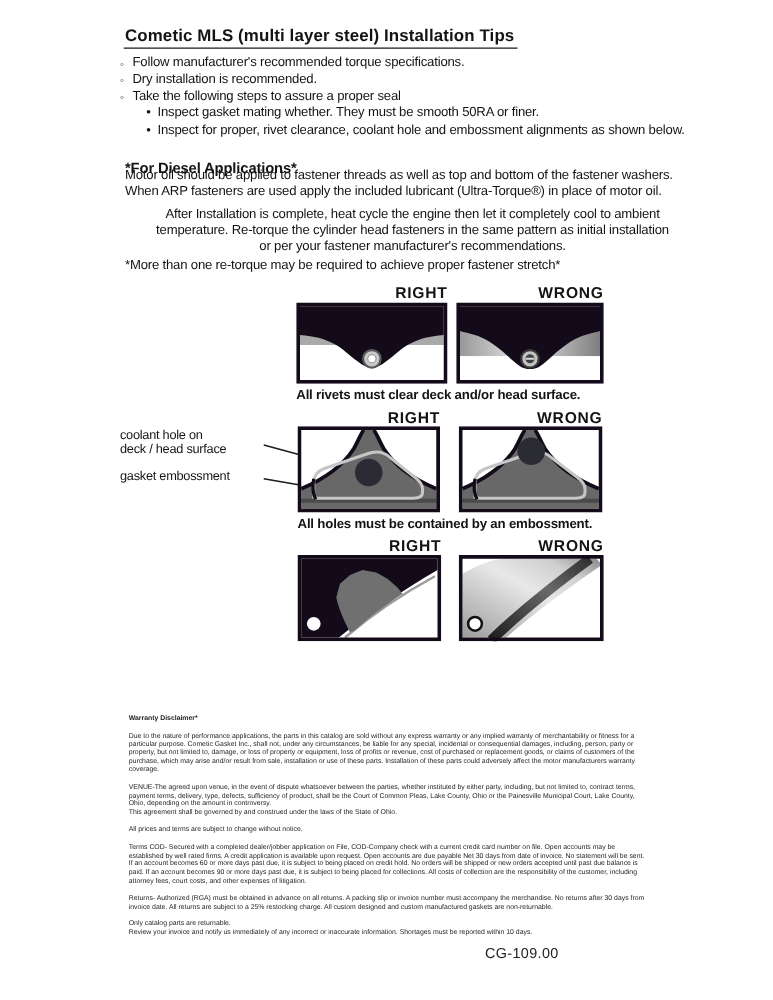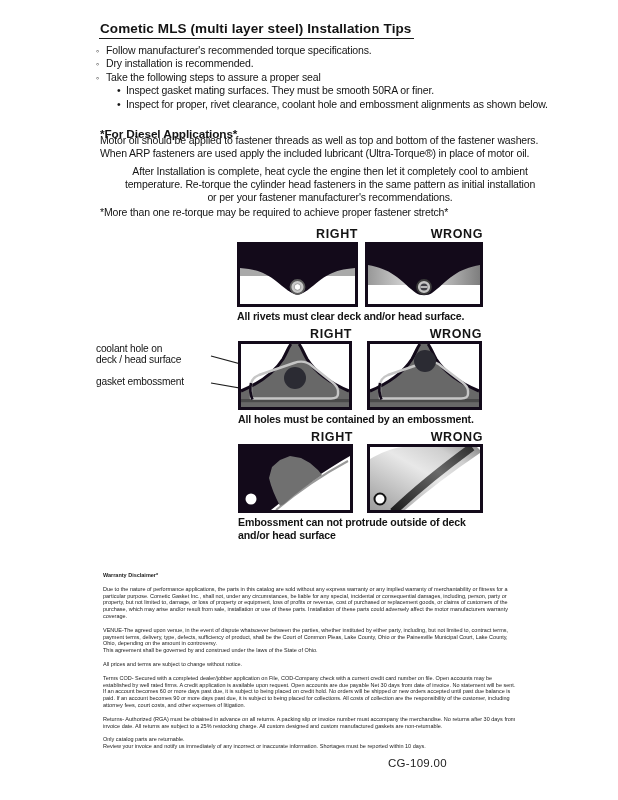--- a/index.html
+++ b/index.html
@@ -50,21 +50,21 @@
     <div class="b l1">
       <span class="m">◦</span>
       <span>Dry installation is recommended.</span>
       </div>
     <div class="b l1">
       <span class="m">◦</span>
       <span>Take the following steps to assure a proper seal</span>
       </div>
     <div class="b l2">
       <span class="m">•</span>
-      <span>Inspect gasket mating surfaces.  They must be smooth 50RA or finer.</span>
+      <span>Inspect gasket mating whether.  They must be smooth 50RA or finer.</span>
       </div>
     <div class="b l2">
       <span class="m">•</span>
       <span>Inspect for proper, rivet clearance, coolant hole and embossment alignments as shown below.</span>
       </div>
   </div>
 
   <div class="abs diesel-h">*For Diesel Applications*</div>
   <div class="abs para p1">Motor oil should be applied to fastener threads as well as top and bottom of the fastener washers.
 When ARP fasteners are used apply the included lubricant (Ultra-Torque®) in place of motor oil.</div>
@@ -176,22 +176,20 @@
           <stop offset="1" stop-color="#2e2e2e"></stop>
       </linearGradient>
     </defs>
     <rect x="1.5" y="1.5" width="113" height="66" fill="#ffffff"></rect>
     <path d="M3,15 C14,9 24,4 36,3 L110,3 L113,6 L113,9 C85,28 60,47 38,66 L3,66 Z" fill="url(#gDeck)"></path>
     <path d="M26,68 C50,45 75,25 105,3" fill="none" stroke="url(#gEmb)" stroke-width="8"></path>
     <circle cx="13" cy="55" r="5.5" fill="#ffffff" stroke="#111111" stroke-width="2"></circle>
     <rect x="1.5" y="1.5" width="113" height="66" fill="none" stroke-width="3" stroke="#130a1a"></rect>
   </svg>
 
-  <div class="abs cap" style="left:238px;top:516px;width:250px;line-height:12.6px;">Embossment can not protrude outside of deck
-and/or head surface</div>
 
   <div class="abs disc">
     <div class="h">Warranty Disclaimer*</div>
     <p>Due to the nature of performance applications, the parts in this catalog are sold without any express warranty or any implied warranty of merchantability or fitness for a particular purpose.  Cometic Gasket Inc., shall not, under any circumstances, be liable for any special, incidental or consequential damages, including, person, party or property, but not limited to, damage, or loss of property or equipment, loss of profits or revenue, cost of purchased or replacement goods, or claims of customers of the purchase, which may arise and/or result from sale, installation or use of these parts.  Installation of these parts could adversely affect the motor manufacturers warranty coverage.</p>
     <p class="tight">VENUE-The agreed upon venue, in the event of dispute whatsoever between the parties, whether instituted by either party, including, but not limited to, contract terms, payment terms, delivery, type, defects, sufficiency of product, shall be the Court of Common Pleas, Lake County, Ohio or the Painesville Municipal Court, Lake County, Ohio, depending on the amount in controversy.</p>
     <p>This agreement shall be governed by and construed under the laws of the State of Ohio.</p>
     <p>All prices and terms are subject to change without notice.</p>
     <p>Terms COD- Secured with a completed dealer/jobber application on File, COD-Company check with a current credit card number on file.  Open accounts may be established by well rated firms.  A credit application is available upon request.  Open accounts are due payable Net 30 days from date of invoice.  No statement will be sent.  If an account becomes 60 or more days past due, it is subject to being placed on credit hold.  No orders will be shipped or new orders accepted until past due balance is paid.  If an account becomes 90 or more days past due, it is subject to being placed for collections.  All costs of collection are the responsibility of the customer, including attorney fees, court costs, and other expenses of litigation.</p>
     <p>Returns- Authorized (RGA) must be obtained in advance on all returns.  A packing slip or invoice number must accompany the merchandise.  No returns after 30 days from invoice date.  All returns are subject to a 25% restocking charge.  All custom designed and custom manufactured gaskets are non-returnable.</p>
     <p class="tight">Only catalog parts are returnable.</p>

